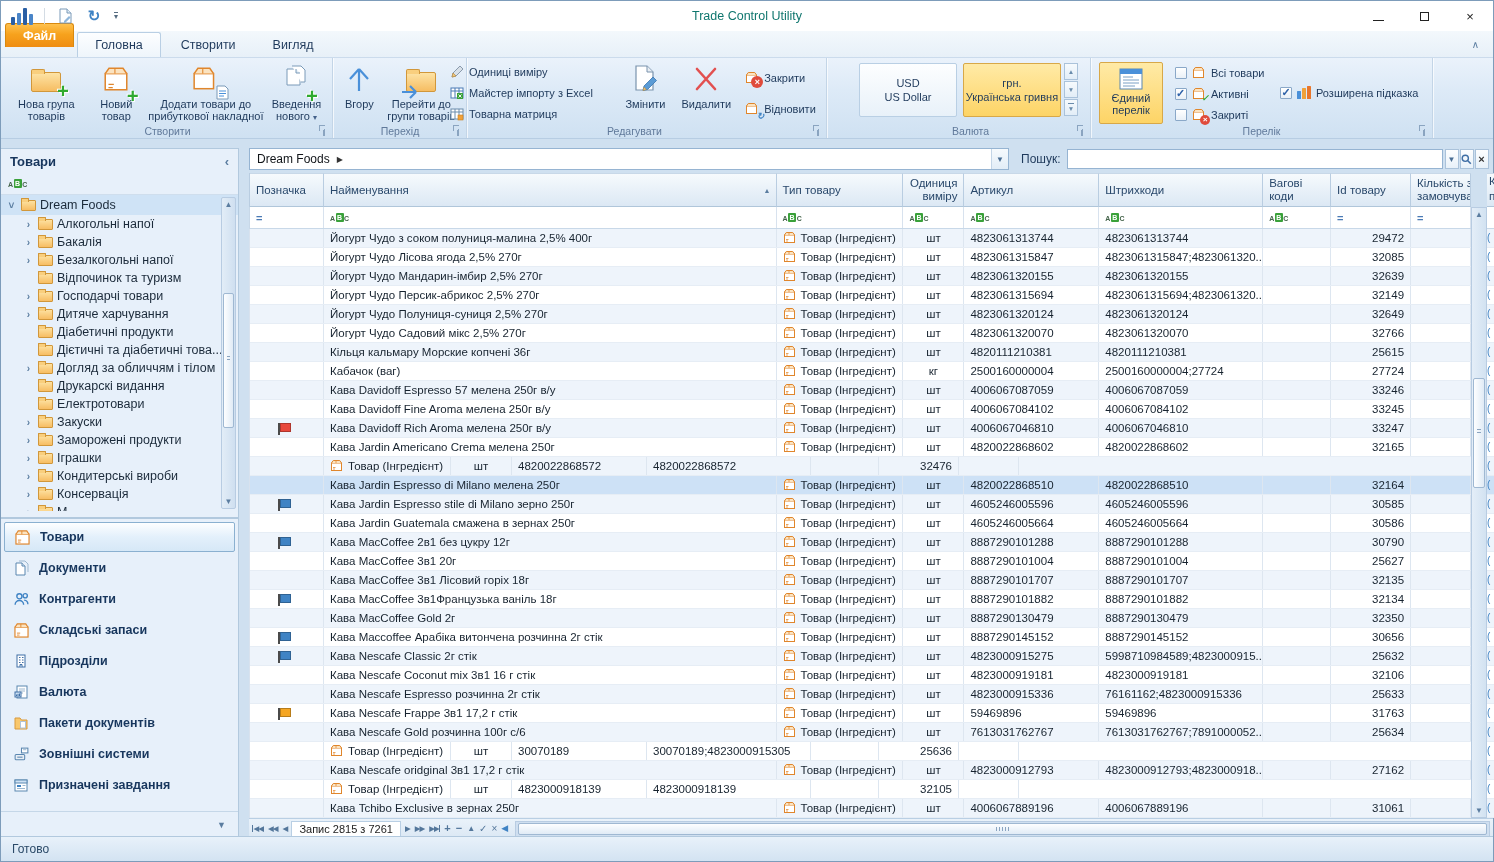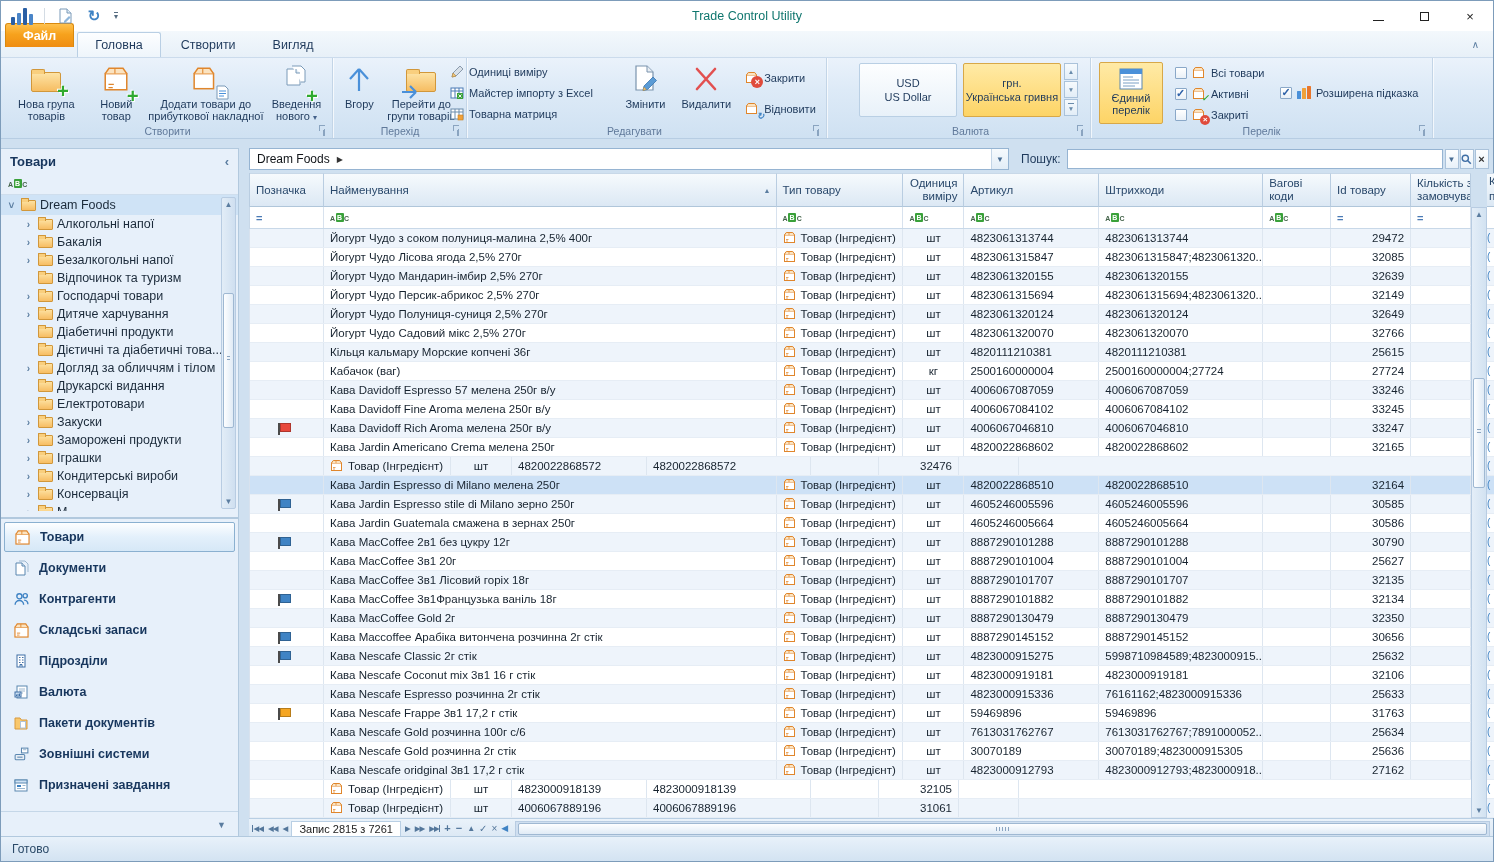--- a/index.html
+++ b/index.html
@@ -1247,21 +1247,20 @@
           </div>
     <div class="c w-unit c-unit">шт</div>
     <div class="c w-sku c-sku">7613031762767</div>
     <div class="c w-bar c-bar">7613031762767;7891000052...</div>
     <div class="c w-wt c-wt"></div>
     <div class="c w-id c-id">25634</div>
     <div class="c w-qty c-qty"></div>
   </div>
         <div class="trow">
     <div class="c w-mark c-mark"></div>
-    <div class="c w-name c-name">Кава Nescafe Gold розчинна 2г стік</div>
     <div class="c w-type c-type">
             <span class="boxmini"><svg width="13" height="13" viewBox="0 0 26 26">
                 <rect x="3" y="8" width="20" height="15" fill="#fff" stroke="#e0862c" stroke-width="2"></rect>
                 <path d="M3 8l3.5-5h13L23 8" fill="#fbe3c0" stroke="#e0862c" stroke-width="2"></path>
                 <path d="M12 3v5" stroke="#e0862c" stroke-width="1.5"></path>
                 <path d="M6 17h5M6 20h4" stroke="#e0862c" stroke-width="1.5"></path>
               </svg></span>
             <span class="tylab">Товар (Інгредієнт)</span>
           </div>
     <div class="c w-unit c-unit">шт</div>
@@ -1303,20 +1302,21 @@
           </div>
     <div class="c w-unit c-unit">шт</div>
     <div class="c w-sku c-sku">4823000918139</div>
     <div class="c w-bar c-bar">4823000918139</div>
     <div class="c w-wt c-wt"></div>
     <div class="c w-id c-id">32105</div>
     <div class="c w-qty c-qty"></div>
   </div>
         <div class="trow alt">
     <div class="c w-mark c-mark"></div>
+    <div class="c w-name c-name">Кава Tchibo Exclusive в зернах 250г</div>
     <div class="c w-type c-type">
             <span class="boxmini"><svg width="13" height="13" viewBox="0 0 26 26">
                 <rect x="3" y="8" width="20" height="15" fill="#fff" stroke="#e0862c" stroke-width="2"></rect>
                 <path d="M3 8l3.5-5h13L23 8" fill="#fbe3c0" stroke="#e0862c" stroke-width="2"></path>
                 <path d="M12 3v5" stroke="#e0862c" stroke-width="1.5"></path>
                 <path d="M6 17h5M6 20h4" stroke="#e0862c" stroke-width="1.5"></path>
               </svg></span>
             <span class="tylab">Товар (Інгредієнт)</span>
           </div>
     <div class="c w-unit c-unit">шт</div>

